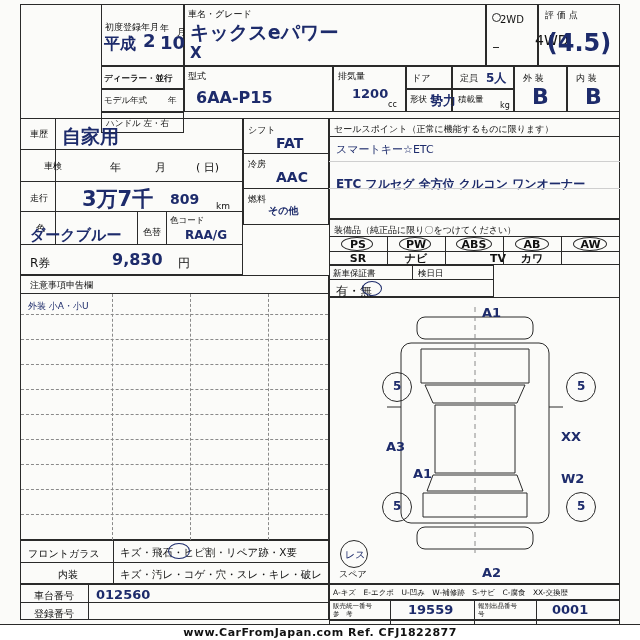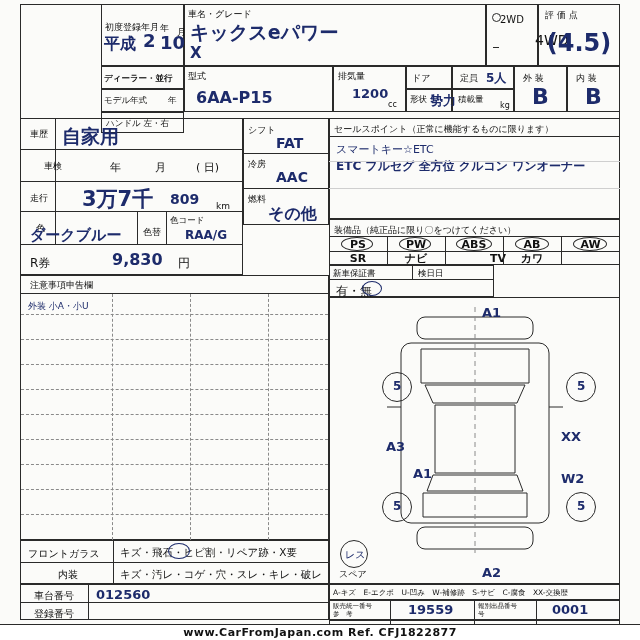--- a/index.html
+++ b/index.html
@@ -122,27 +122,27 @@
   <div class="lbl" style="left:178px;top:255px;font-size:12px;">円</div>
 
   <div class="bx" style="left:243px;top:118px;width:86px;height:107px;"></div>
   <div class="line" style="left:243px;top:153px;width:86px;height:1px;"></div>
   <div class="line" style="left:243px;top:188px;width:86px;height:1px;"></div>
   <div class="lbl" style="left:248px;top:124px;">シフト</div>
   <div class="hw" style="left:276px;top:135px;font-size:14px;font-weight:bold;">FAT</div>
   <div class="lbl" style="left:248px;top:158px;">冷房</div>
   <div class="hw" style="left:276px;top:169px;font-size:14px;font-weight:bold;">AAC</div>
   <div class="lbl" style="left:248px;top:193px;">燃料</div>
-  <div class="hw" style="left:268px;top:204px;font-size:16px;font-weight:bold;">その他</div>
+  <div class="hw" style="left:268px;top:204px;font-size:10px;font-weight:bold;">その他</div>
 
   <div class="bx" style="left:329px;top:118px;width:291px;height:101px;"></div>
   <div class="line" style="left:329px;top:136px;width:291px;height:1px;"></div>
   <div class="lbl" style="left:334px;top:123px;font-size:9px;">セールスポイント（正常に機能するものに限ります）</div>
   <div class="hw" style="left:336px;top:142px;font-size:11px;">スマートキー☆ETC</div>
-  <div class="hw" style="left:336px;top:158px;font-size:12px;font-weight:bold;">ETC フルセグ 全方位 クルコン ワンオーナー</div>
+  <div class="hw" style="left:336px;top:176px;font-size:12px;font-weight:bold;">ETC フルセグ 全方位 クルコン ワンオーナー</div>
   <div class="line" style="left:329px;top:161px;width:291px;height:1px;background:#cfcfcf;"></div>
   <div class="line" style="left:329px;top:188px;width:291px;height:1px;background:#cfcfcf;"></div>
 
   <div class="bx" style="left:329px;top:219px;width:291px;height:46px;"></div>
   <div class="lbl" style="left:334px;top:224px;font-size:9px;">装備品（純正品に限り〇をつけてください）</div>
   <div class="line" style="left:329px;top:236px;width:291px;height:1px;"></div>
   <div class="line" style="left:329px;top:251px;width:291px;height:1px;"></div>
 
   <div class="lbl ctr" style="left:329px;top:238px;width:58px;height:13px;font-size:11px;font-weight:bold;justify-content:center;">PS</div>
   <div class="lbl ctr" style="left:387px;top:238px;width:58px;height:13px;font-size:11px;font-weight:bold;justify-content:center;">PW</div>

